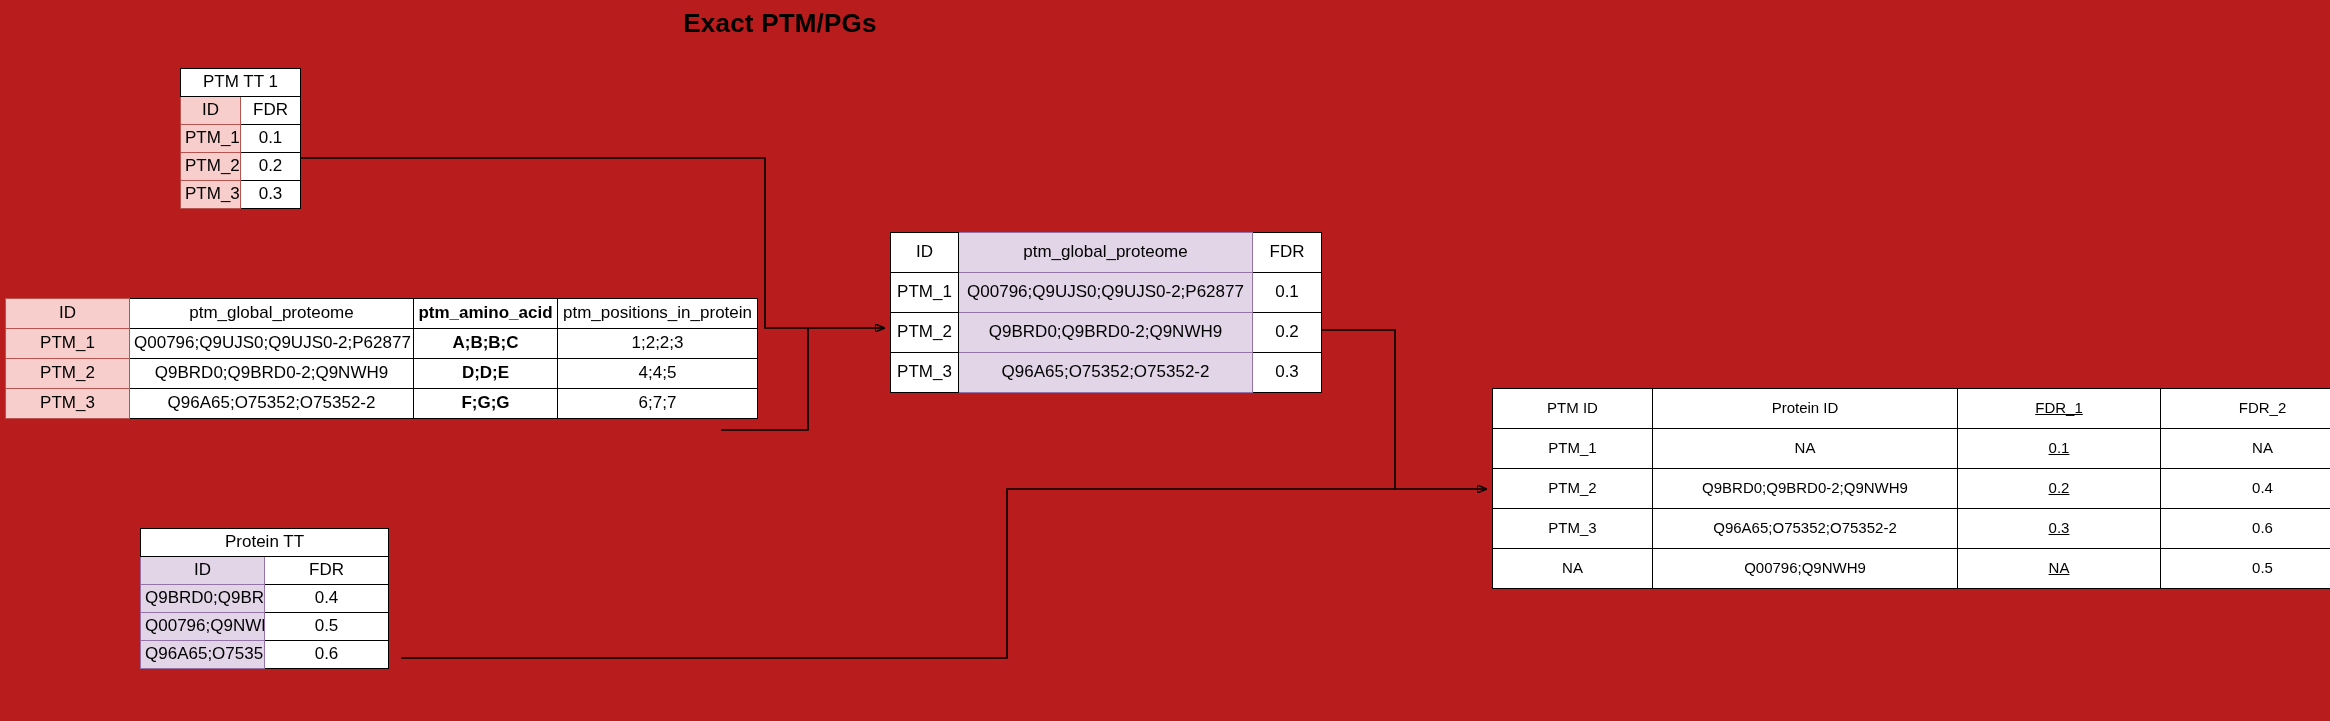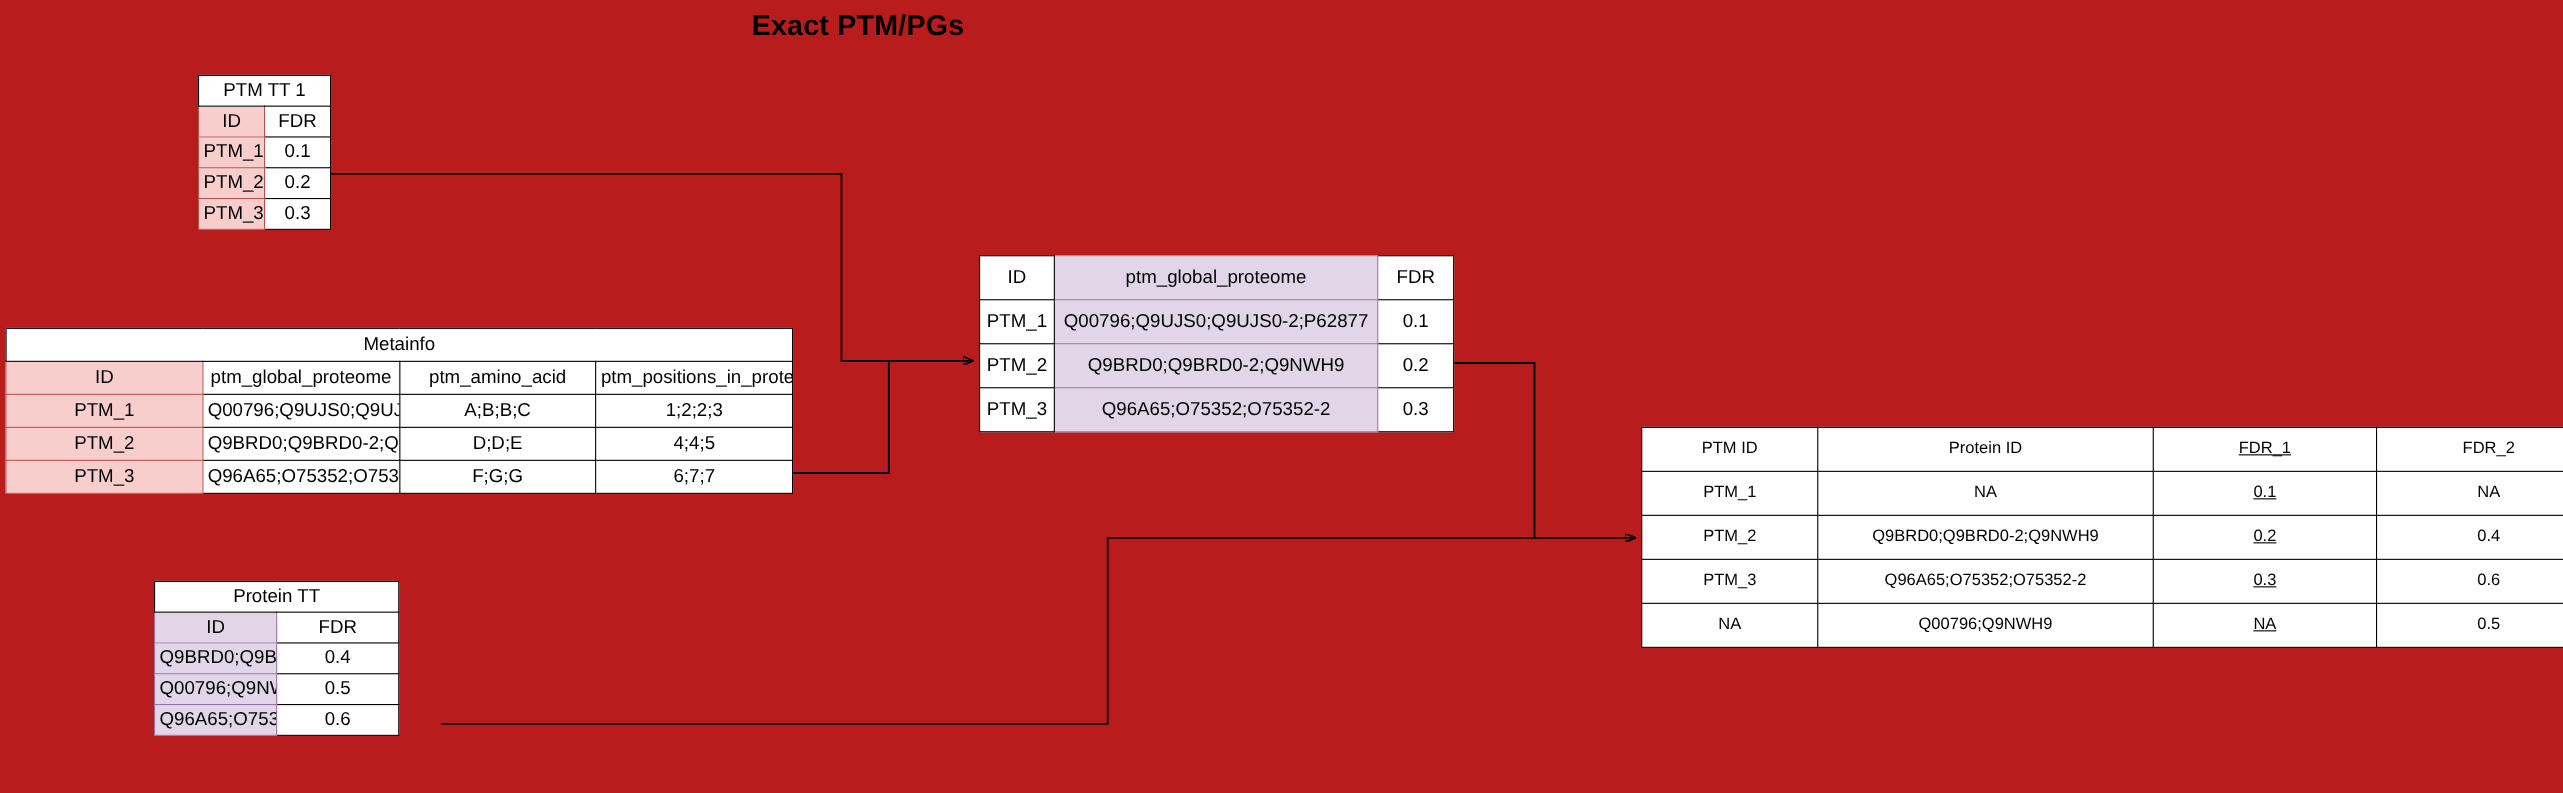--- a/index.html
+++ b/index.html
@@ -63,30 +63,30 @@
   
   #tbl-ptm-tt-1 { left: 180px; top: 68px; width: 121px; }
   #tbl-ptm-tt-1 td { height: 27px; margin-top: 36px; }
   #tbl-ptm-tt-1 .c-id  { width: 61px; }
   #tbl-ptm-tt-1 .c-fdr { width: 60px; }
 
   #tbl-metainfo { left: 5px; top: 298px; width: 716px; }
   #tbl-metainfo td { height: 29px; }
   #tbl-metainfo .c-id   { width: 115px; }
   #tbl-metainfo .c-glob { width: 275px; }
-  #tbl-metainfo .c-aa   { width: 135px; }
+  #tbl-metainfo .c-aa   { width: 135px; font-weight: bold; }
   #tbl-metainfo .c-pos  { width: 191px; }
 
   #tbl-ptm-global { left: 890px; top: 232px; width: 404px; }
   #tbl-ptm-global td { height: 39px; }
   #tbl-ptm-global .c-id   { width: 59px; }
   #tbl-ptm-global .c-glob { width: 285px; }
   #tbl-ptm-global .c-fdr  { width: 60px; }
 
-  #tbl-protein-tt { left: 140px; top: 528px; width: 223px; }
+  #tbl-protein-tt { left: 140px; top: 528px; width: 249px; }
   #tbl-protein-tt td { height: 27px; }
   #tbl-protein-tt .c-id  { width: 175px; }
   #tbl-protein-tt .c-fdr { width: 86px; }
 
   #tbl-result { left: 1492px; top: 388px; width: 836px; font-size: 15px; }
   #tbl-result td { height: 39px; }
   #tbl-result .c-ptmid  { width: 151px; }
   #tbl-result .c-protid { width: 296px; }
   #tbl-result .c-fdr1   { width: 194px; text-decoration: underline; }
   #tbl-result .c-fdr2   { width: 195px; }
@@ -142,23 +142,20 @@
       </tr>
       <tr>
         <td class="c-id pink">PTM_3</td>
         <td class="c-fdr">0.3</td>
       </tr>
     </tbody>
   </table>
 
   <table class="tbl" id="tbl-metainfo">
     <tbody>
-      <tr class="caption">
-        <td colspan="4">Metainfo</td>
-      </tr>
       <tr>
         <td class="c-id pink">ID</td>
         <td class="c-glob">ptm_global_proteome</td>
         <td class="c-aa">ptm_amino_acid</td>
         <td class="c-pos">ptm_positions_in_protein</td>
       </tr>
       <tr>
         <td class="c-id pink">PTM_1</td>
         <td class="c-glob">Q00796;Q9UJS0;Q9UJS0-2;P62877</td>
         <td class="c-aa">A;B;B;C</td>

